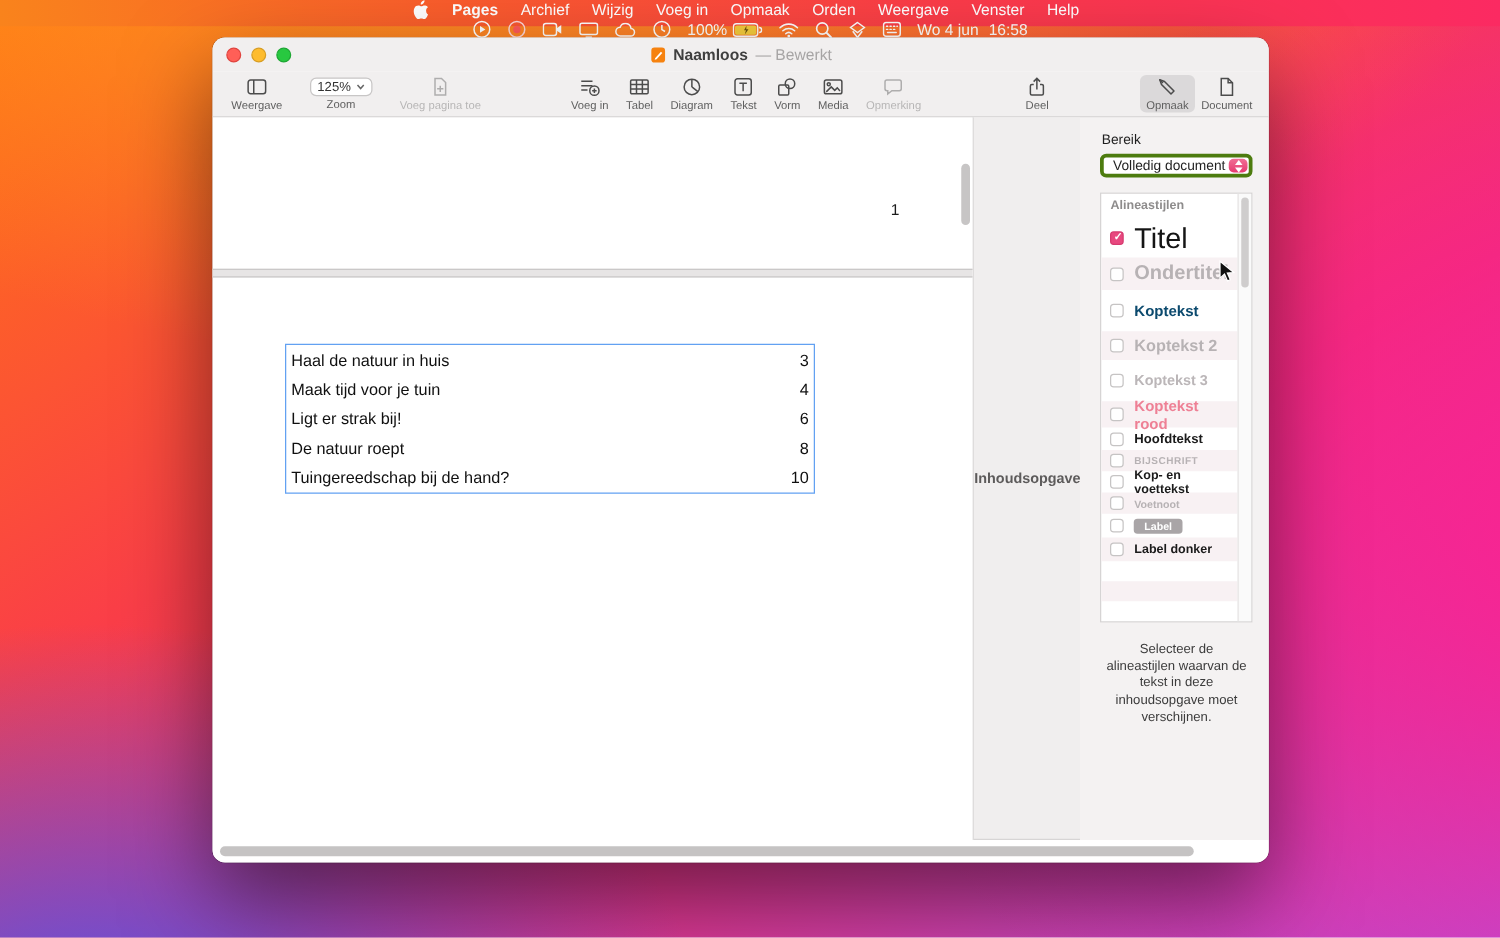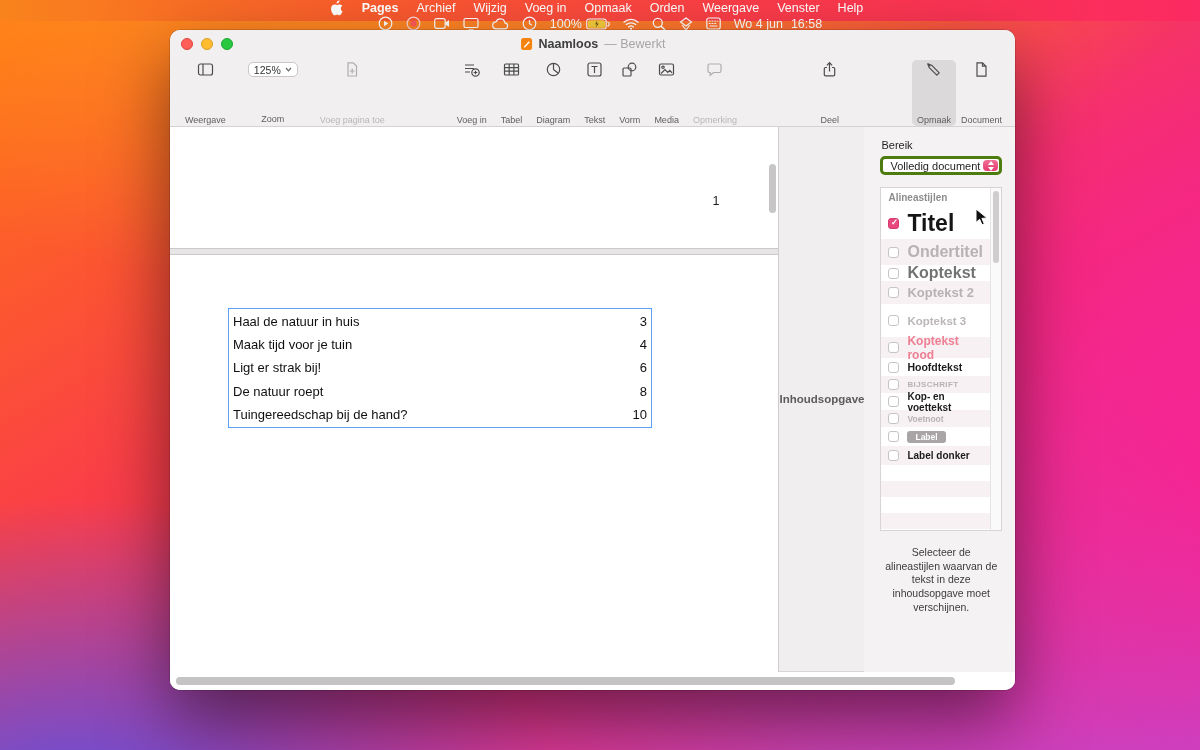--- a/index.html
+++ b/index.html
@@ -45,21 +45,21 @@
   .tl-red{ background:#ff5f57; border:.5px solid #e0443e; }
   .tl-yellow{ background:#febc2e; border:.5px solid #d89e24; }
   .tl-green{ background:#28c840; border:.5px solid #1ea733; }
   .title-wrap{ position:absolute; left:50%; top:0; height:100%; transform:translateX(-50%);
     display:flex; align-items:center; gap:6px; font-size:12.5px; white-space:nowrap; }
   .win-title{ color:#3f3f3f; font-weight:600; }
   .edited{ color:#a7a5a5; }
 
   .toolbar{ flex:0 0 37px; background:#f1efef; border-bottom:1px solid #d4d2d2;
     display:flex; align-items:flex-start; padding:3px 8px 0 8px; }
-  .tbtn{ display:flex; flex-direction:column; align-items:center; padding:1px 5px; border-radius:5px;gap:36px; }
+  .tbtn{ display:flex; flex-direction:column; align-items:center; padding:1px 5px; border-radius:5px; }
   .tbtn svg{ display:block; }
   .tlabel{ font-size:9px; color:#5f5f5f; white-space:nowrap; margin-top:1px; }
   .disabled{ opacity:.4; }
   .selected{ background:#dbd9da; }
   .tg1{ display:flex; margin-left:2px; gap:12px; }
   .tg2{ display:flex; margin-left:62px; gap:4px; }
   .tg3{ display:flex; margin-left:auto; align-items:flex-start; }
   .deel-btn{ margin-right:68px; }
   .zoom-box{ display:flex; align-items:center; gap:4px; background:#fff; border:1px solid #c8c6c6;
     border-radius:5px; height:15px; padding:0 5px; font-size:10.5px; color:#333; margin-top:1px; }
@@ -96,23 +96,23 @@
   .styles-scroll{ flex:0 0 11px; border-left:1px solid #e6e4e4; background:#fafafa; position:relative; }
   .sthumb{ position:absolute; left:2px; top:3px; width:6px; height:72px; border-radius:3px; background:#cfcdcd; }
 
   .srow{ display:flex; align-items:center; padding:0 7px;font-weight:bold; }
   .alt{ background:#f8f1f3; }
   .shead{ height:19px; font-size:10px; color:#8e8c8c; }
   .cb{ width:11px; height:11px; border:1px solid #c6c4c4; border-radius:3px; background:#fff;
     margin-right:8px; flex:none; position:relative; }
   .cb.checked{ background:#e8487f; border-color:#d63a6f; }
   .cb.checked::after{ content:"✓"; position:absolute; left:1.5px; top:-1.5px; color:#fff; font-size:8.5px; font-weight:bold; }
-  .row-titel{ height:32px; font-size:23px; font-weight:700; color:#151515; }
+  .row-titel{ height:32px; font-size:23px; font-weight:400; color:#151515; }
   .row-ondertitel{ height:26px; font-size:16px; font-weight:700; color:#b7b2b4; }
-  .row-koptekst{ height:16px; font-size:16px; font-weight:700; color:#737373; }
+  .row-koptekst{ height:33px; font-size:12px; font-weight:700; color:#0c4a6e; }
   .row-koptekst2{ height:23px; font-size:13px; font-weight:700; color:#b7b2b4; }
   .row-koptekst3{ height:33px; font-size:11.5px; font-weight:700; color:#bbb6b8; }
   .row-koptekstrood{ height:21px; font-size:12px; font-weight:700; color:#ee8095; }
   .row-hoofdtekst{ height:18px; font-size:10.5px; color:#1b1b1b; }
   .row-bijschrift{ height:17px; font-size:8px; font-weight:700; letter-spacing:.4px; color:#b7b2b4; }
   .row-kopvoet{ height:17px; font-size:10px; color:#1b1b1b; }
   .row-voetnoot{ height:17px; font-size:8.5px; color:#b7b2b4; }
   .row-label{ height:19px; }
   .badge{ background:#a9a5a7; color:#fff; font-size:8.5px; border-radius:3px; padding:1px 8px; }
   .row-labeldonker{ height:19px; font-size:10px; color:#1b1b1b; }

